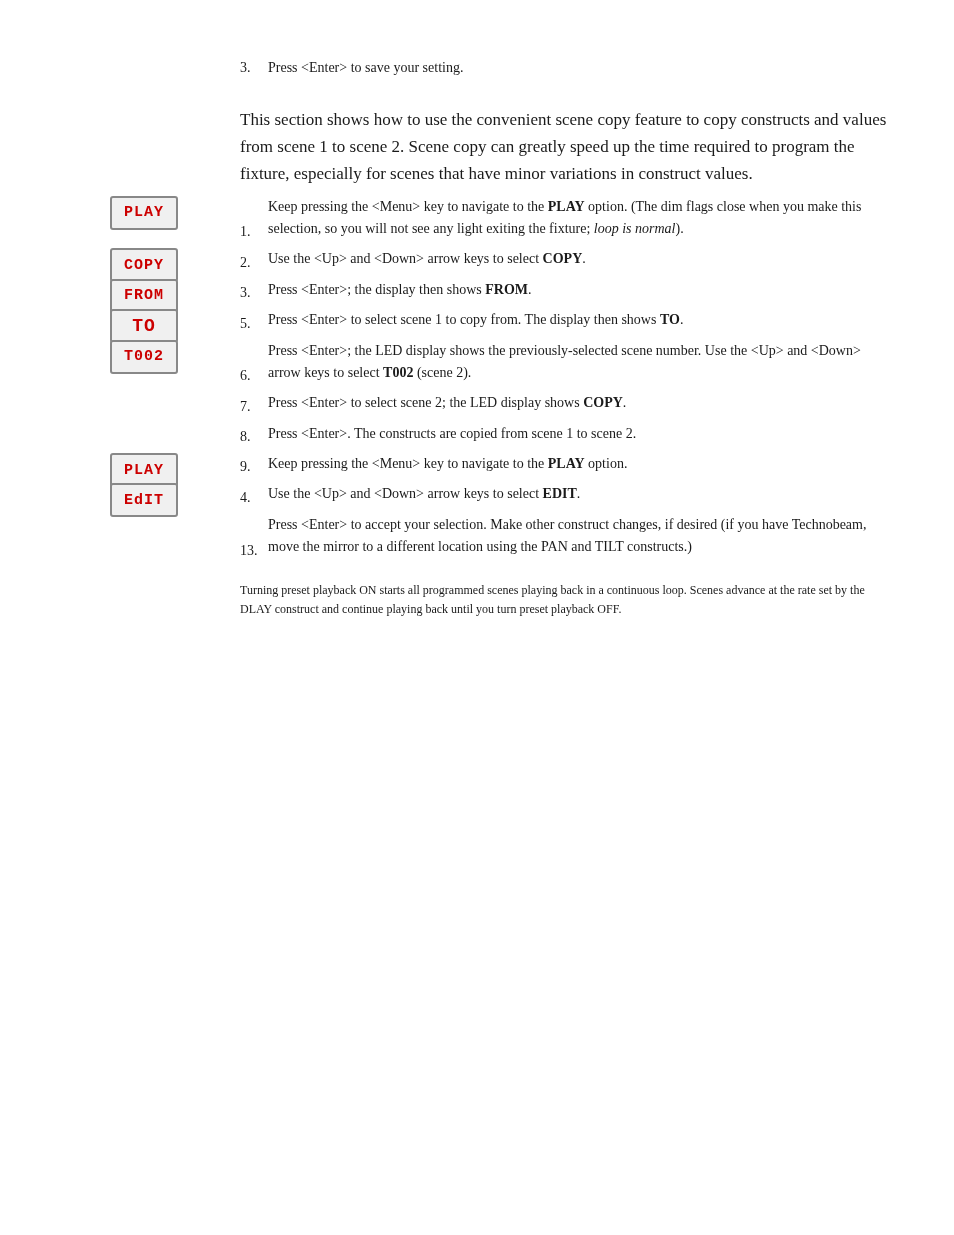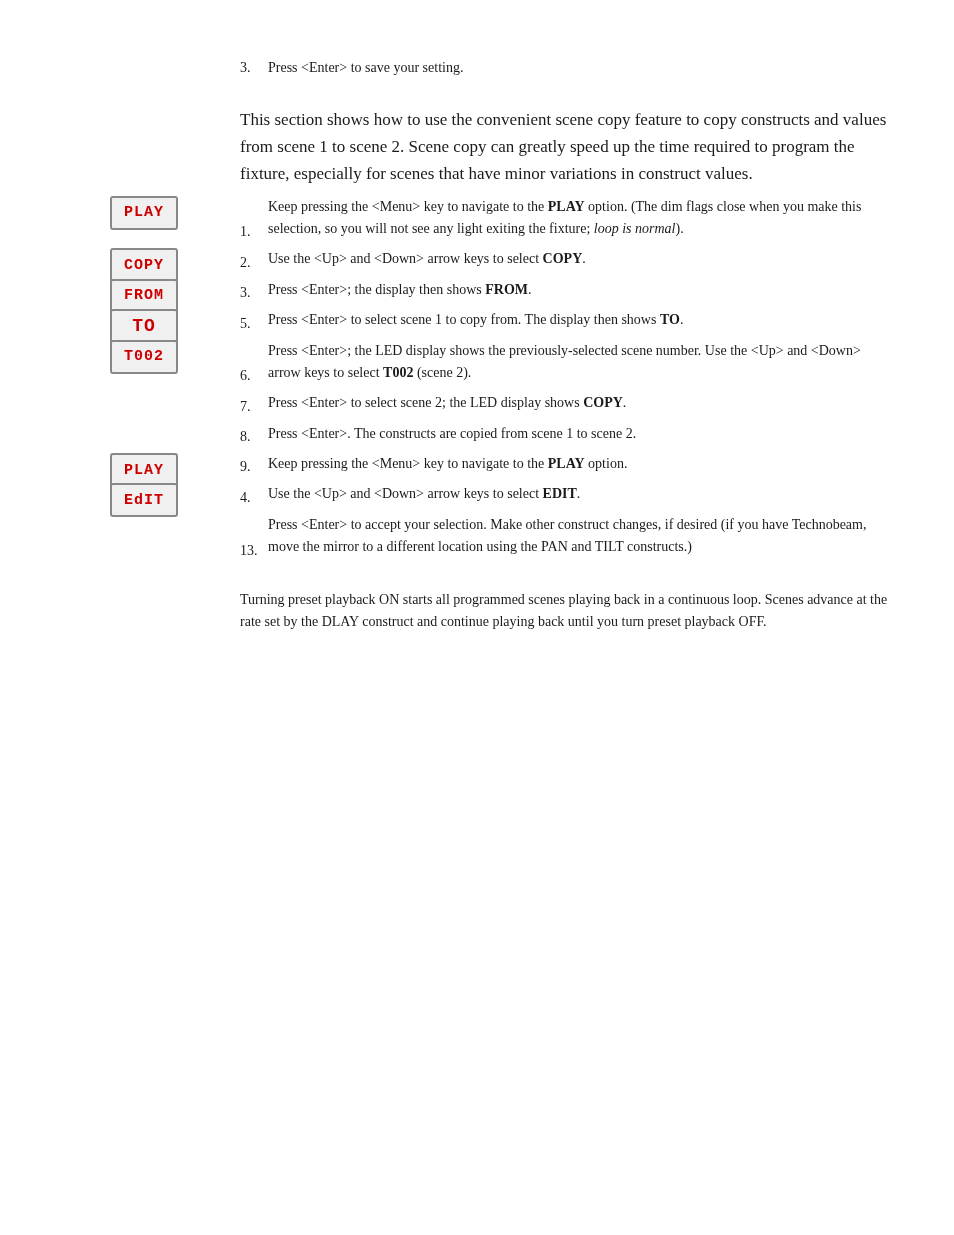--- a/index.html
+++ b/index.html
@@ -86,23 +86,23 @@
 
     .step-text b {
       font-weight: bold;
     }
 
     .step-text i {
       font-style: italic;
     }
 
     .final-section {
-      margin-top: 30px;
+      margin-top: 22px;
       line-height: 1.6;
-      font-size: 14px;
+      font-size: 12px;
     }
 
     .top-step-row {
       display: flex;
       margin-bottom: 6px;
     }
 
     .top-step-num {
       min-width: 28px;
     }

